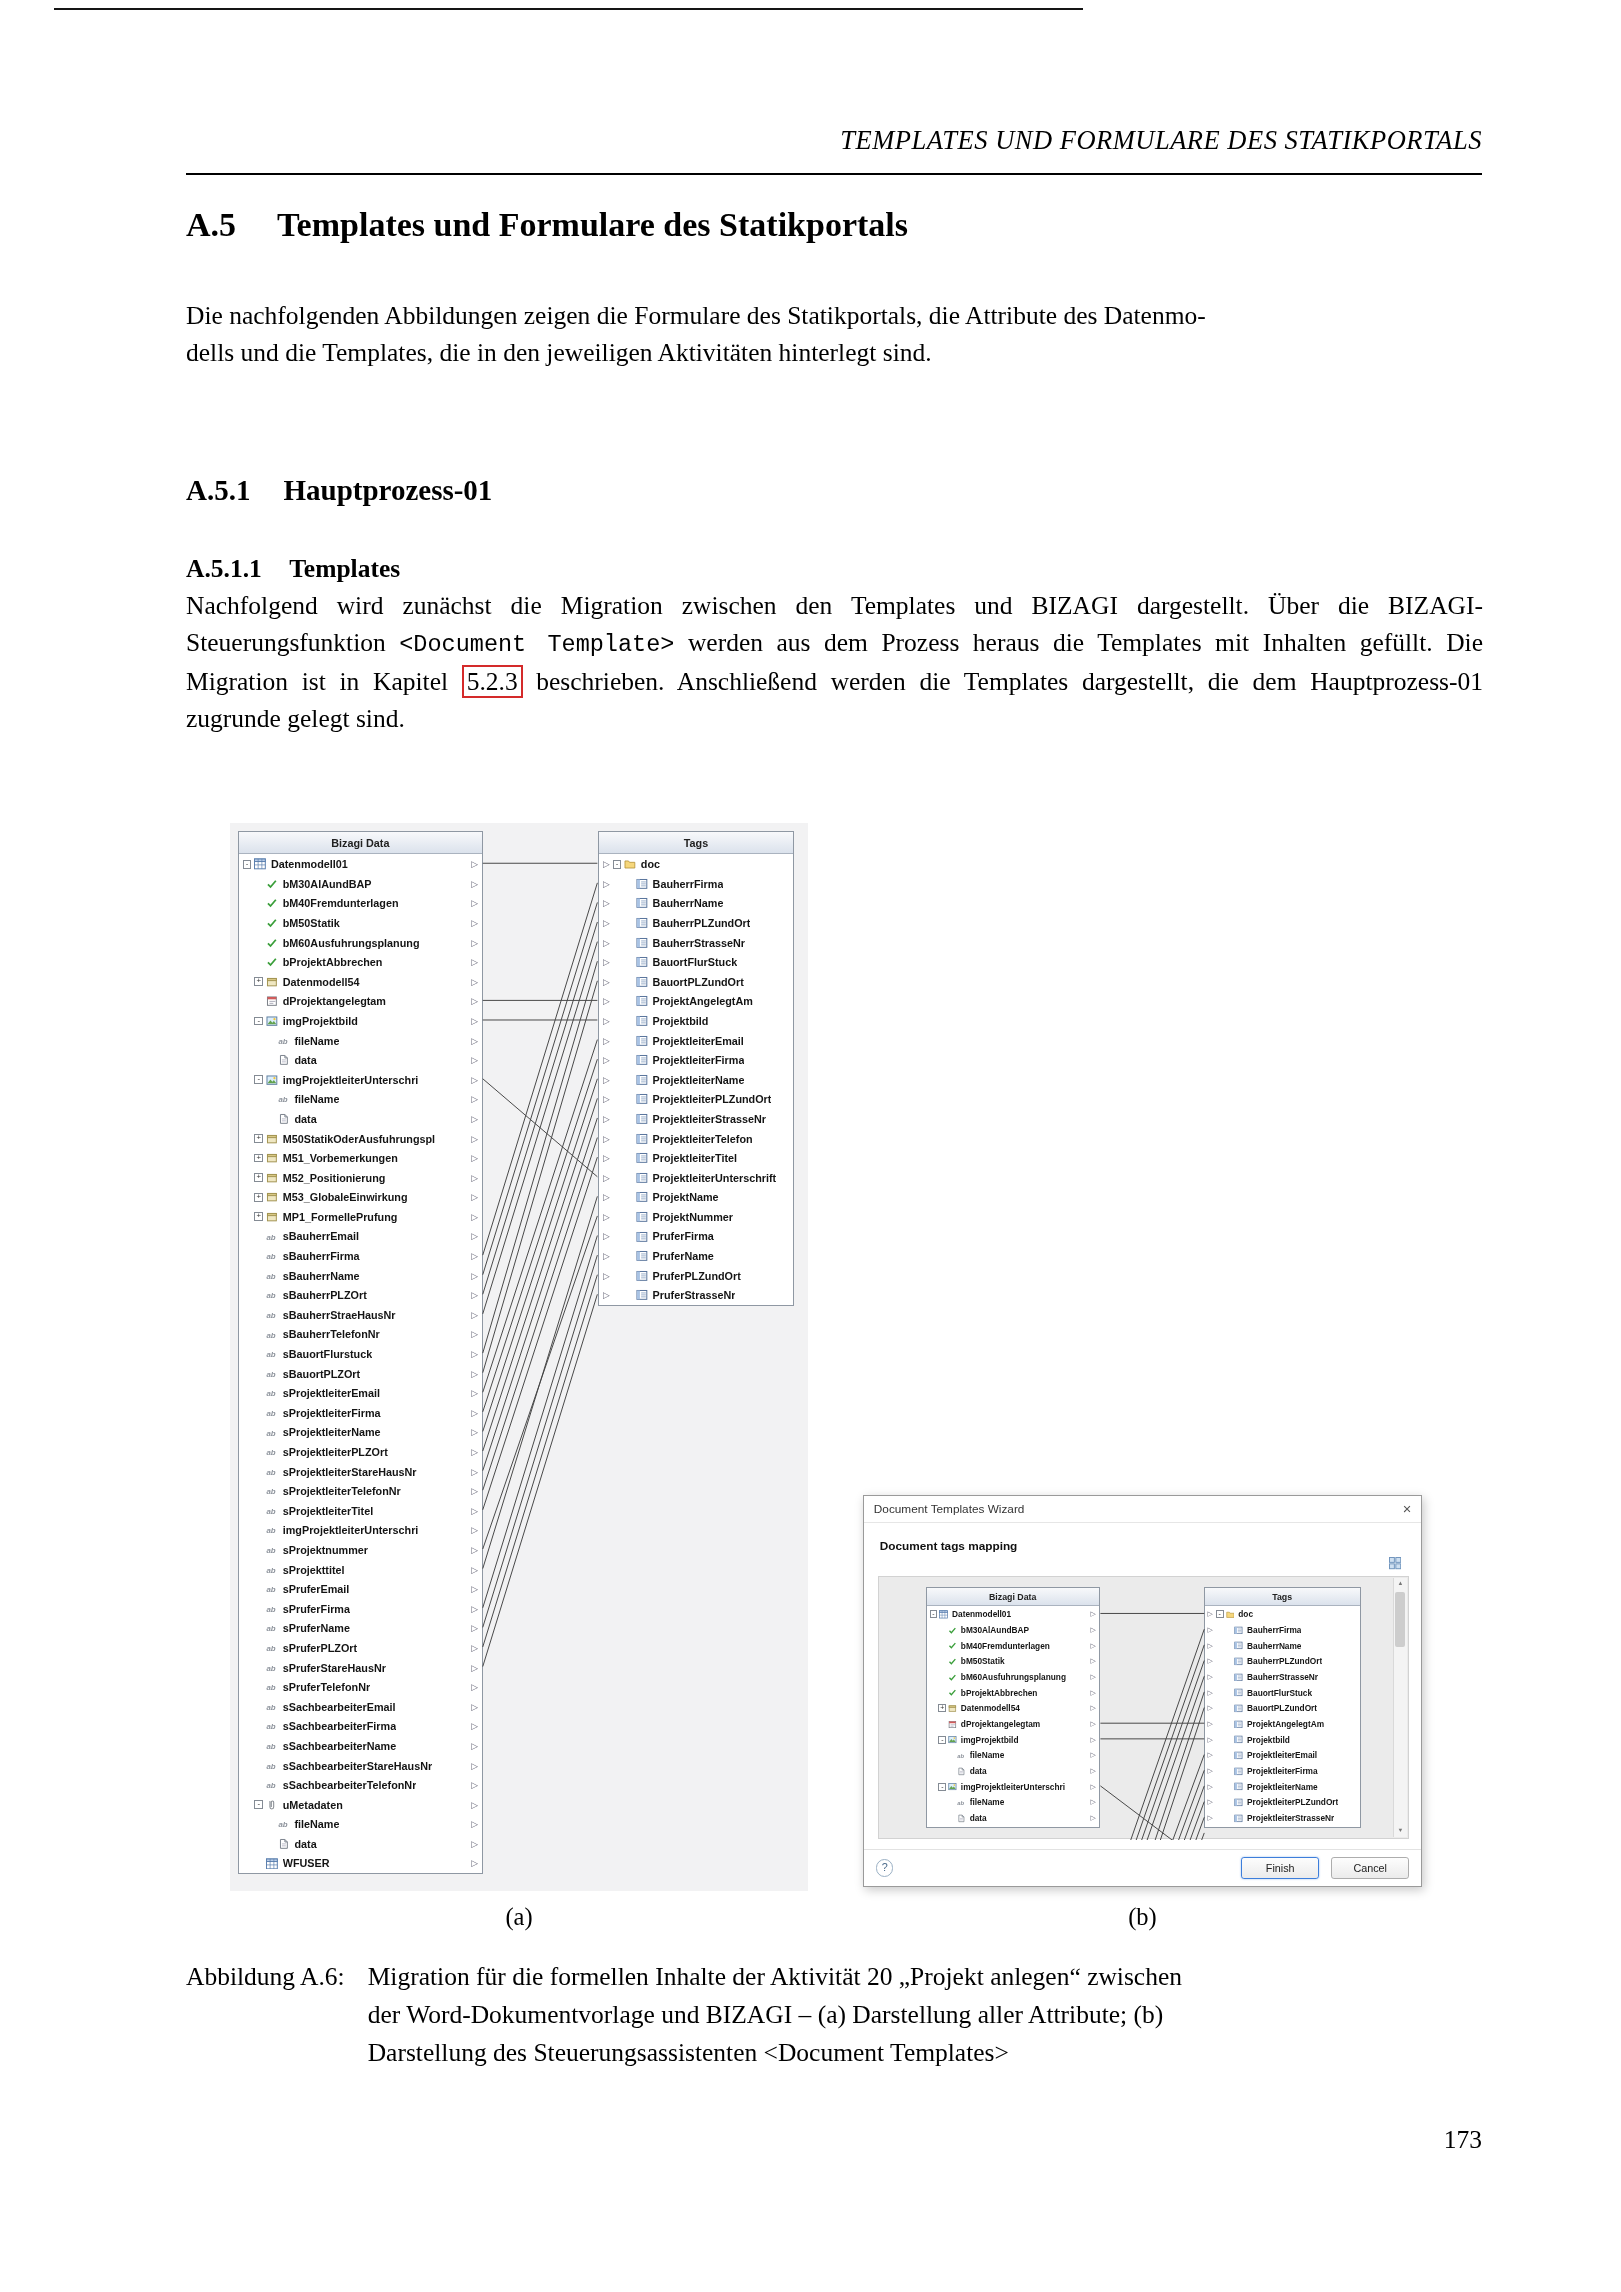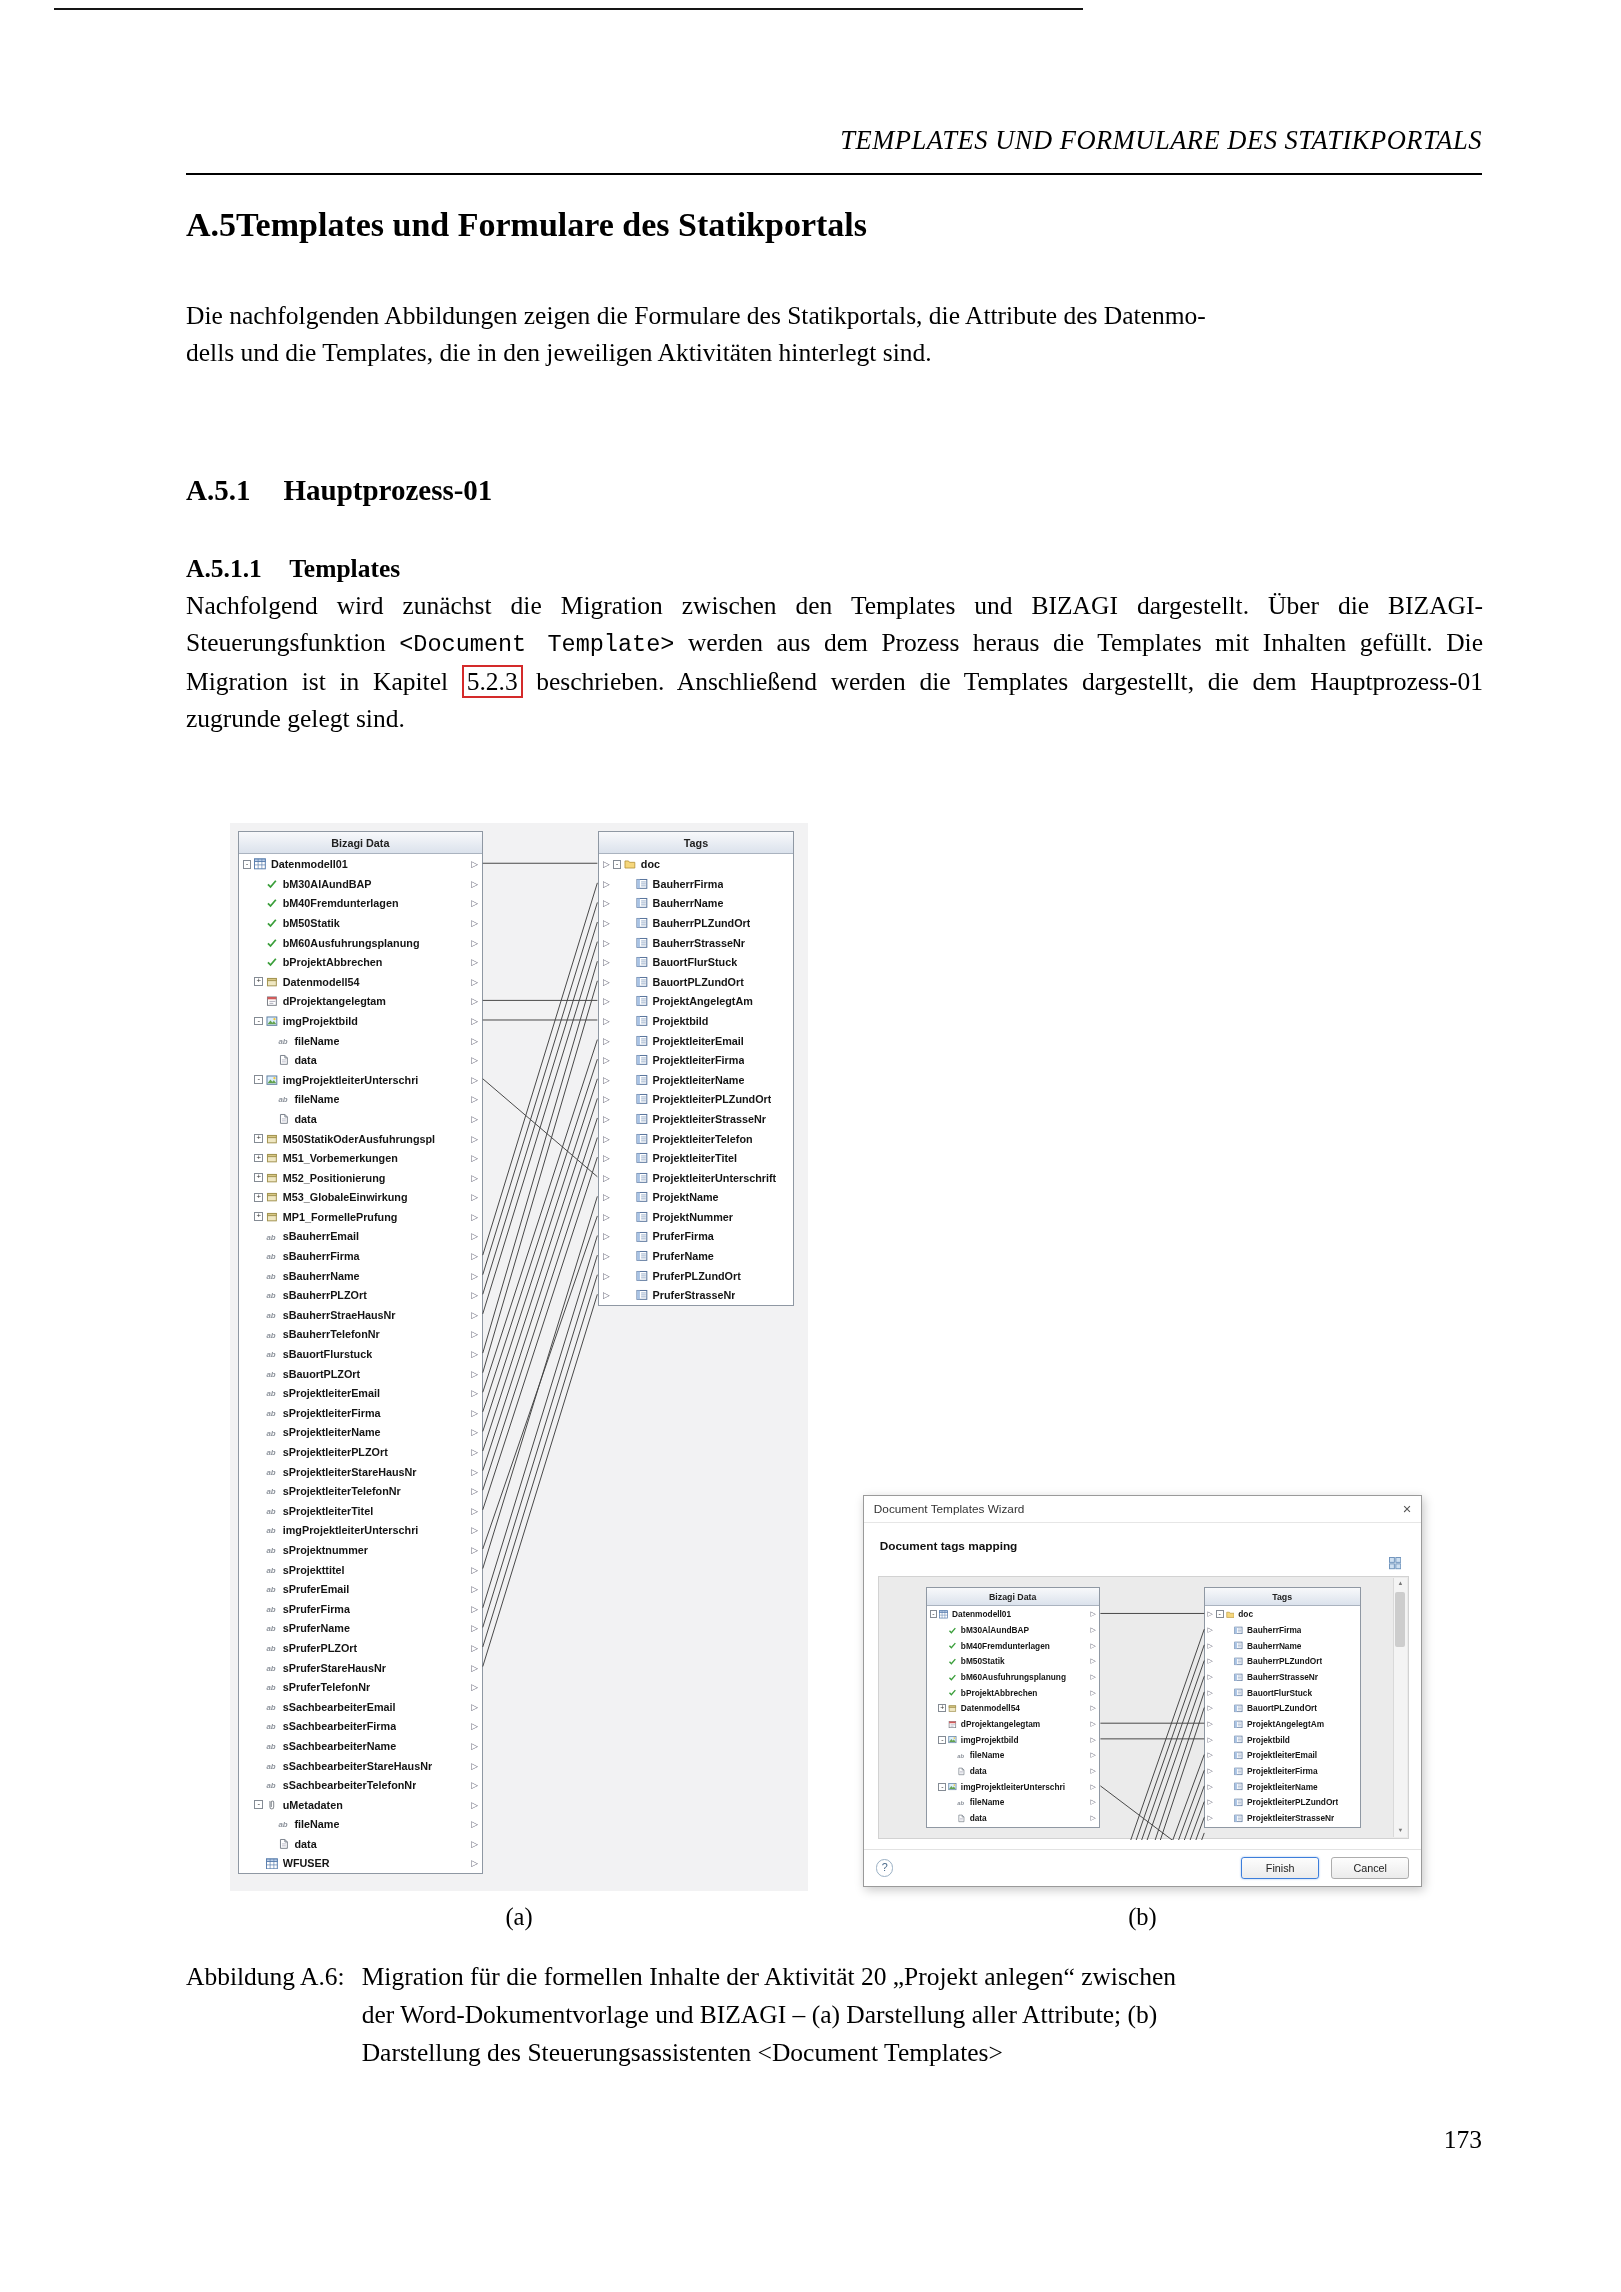--- a/index.html
+++ b/index.html
@@ -4,21 +4,21 @@
 <style>
   html,body{margin:0;padding:0;background:#fff;}
   .page{position:relative;width:1621px;height:2293px;background:#ffffff;
         font-family:"Liberation Serif", serif;color:#000;overflow:hidden;}
 
   .top-artifact{position:absolute;left:54px;top:7.8px;width:1029px;height:2px;background:#151515;}
 
   .running-header{position:absolute;top:125px;right:139px;font-style:italic;font-size:26.5px;letter-spacing:0.5px;}
   .header-rule{position:absolute;top:173px;left:186px;width:1296px;border-top:2px solid #000;}
 
-  .h-a5{position:absolute;top:206px;left:186px;margin:0;font-size:34px;font-weight:bold;display:flex;}
+  .h-a5{position:absolute;top:206px;left:186px;margin:0;font-size:34px;font-weight:bold;display:flex;gap:41px;}
   .h-a51{position:absolute;top:474px;left:186px;margin:0;font-size:29px;font-weight:bold;display:flex;gap:33px;}
   .h-a511{position:absolute;top:554px;left:186px;margin:0;font-size:25.5px;font-weight:bold;display:flex;gap:27.4px;}
 
   .body-par{position:absolute;left:186px;width:1297px;margin:0;font-size:25.5px;line-height:37px;text-align:justify;}
   .p1{top:297px;white-space:pre-line;}
   .p2{top:587px;}
   .code{font-family:"Liberation Mono", monospace;font-size:23.5px;}
   .ref-link{border:2px solid #d42a2a;padding:0 2.9px;color:#000;cursor:pointer;}
 
   
@@ -72,21 +72,21 @@
     line-height:14.7px;text-align:center;}
   .wiz-buttons{margin-left:auto;display:flex;gap:12px;}
   .btn{width:78px;height:22.5px;font:10.8px "Liberation Sans", sans-serif;background:linear-gradient(#fdfdfd,#ebebeb);
     border:1px solid #adadad;border-radius:2.9px;color:#222;}
   .btn.primary{border-color:#3d7edb;box-shadow:0 0 2px rgba(61,126,219,.55);}
 
   .fig-label{position:absolute;font-size:24.5px;text-align:center;}
   .fig-label-a{left:230px;width:578px;top:1903px;}
   .fig-label-b{left:863px;width:559px;top:1903px;}
 
-  .caption{position:absolute;left:186px;top:1958px;width:1304px;font-size:25.5px;line-height:38px;display:flex;gap:17px;}
+  .caption{position:absolute;left:186px;top:1958px;width:1304px;font-size:25.5px;line-height:38px;display:flex;gap:23px;}
   .caption-label{flex:none;}
   .caption-text{white-space:pre-line;}
 
   .page-number{position:absolute;top:2125px;right:139px;font-size:25.5px;}
 </style>
 </head>
 <body>
 
 <div class="page">
 

